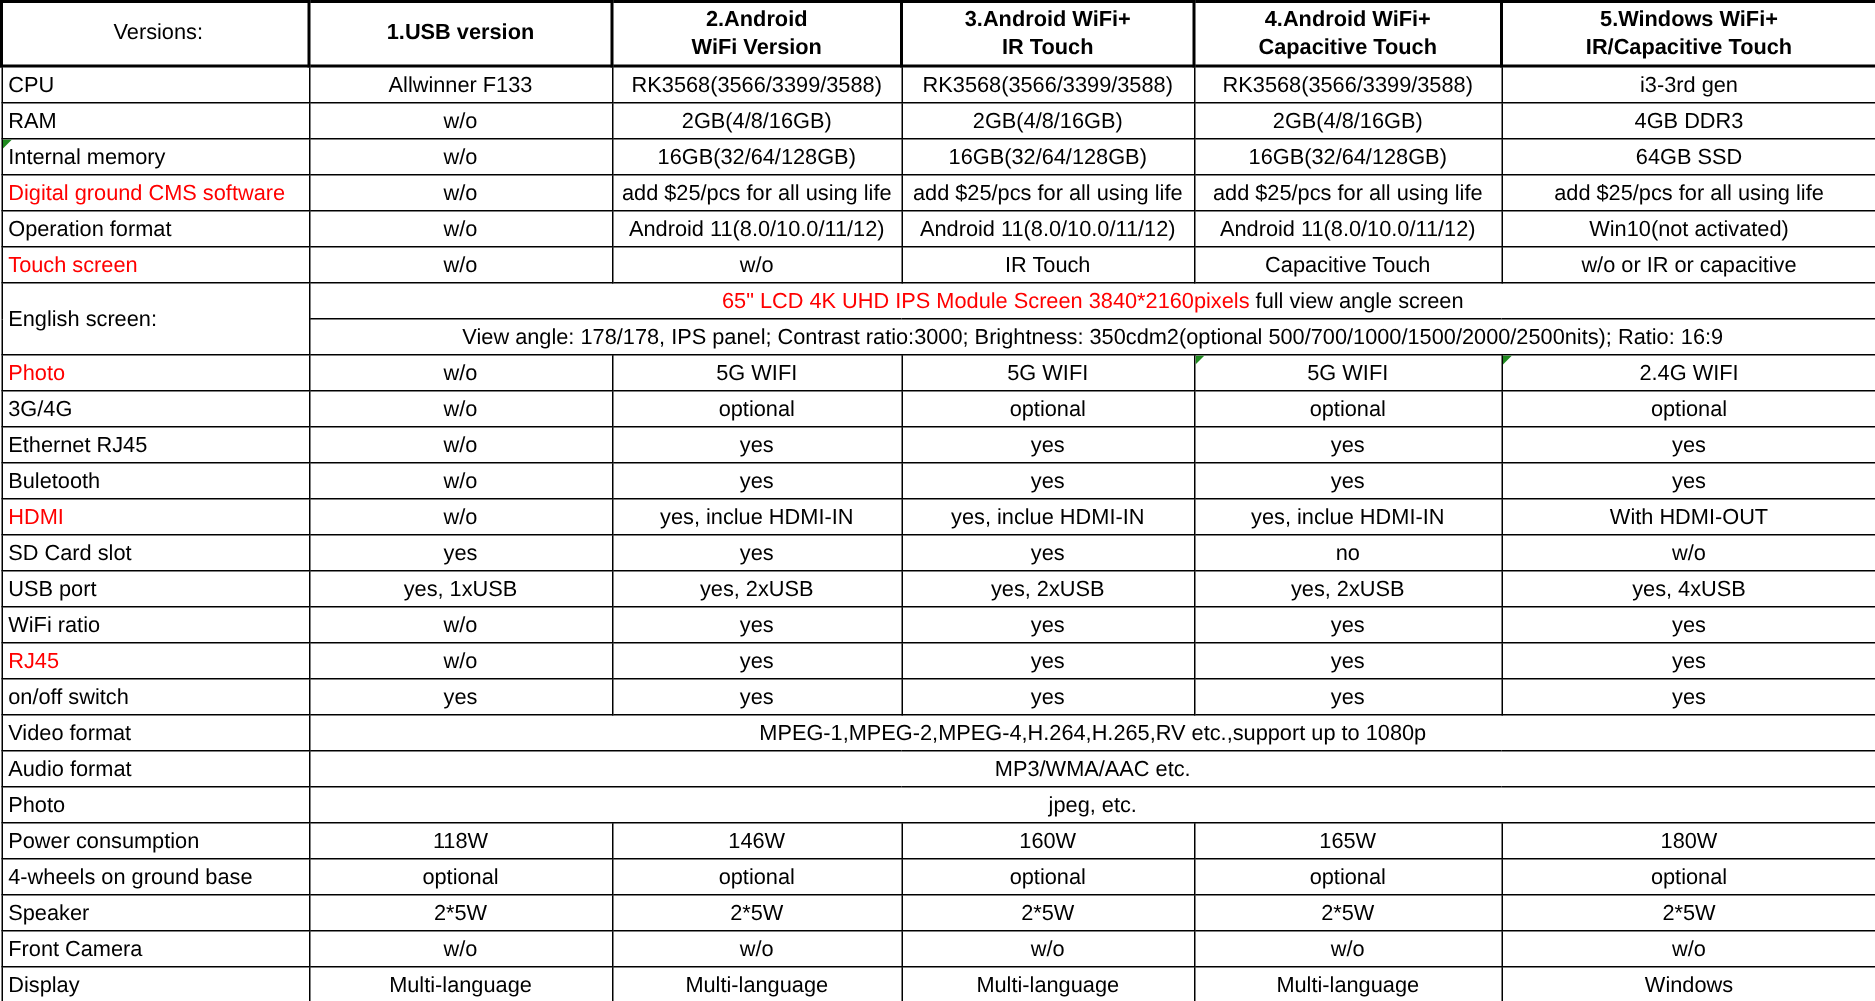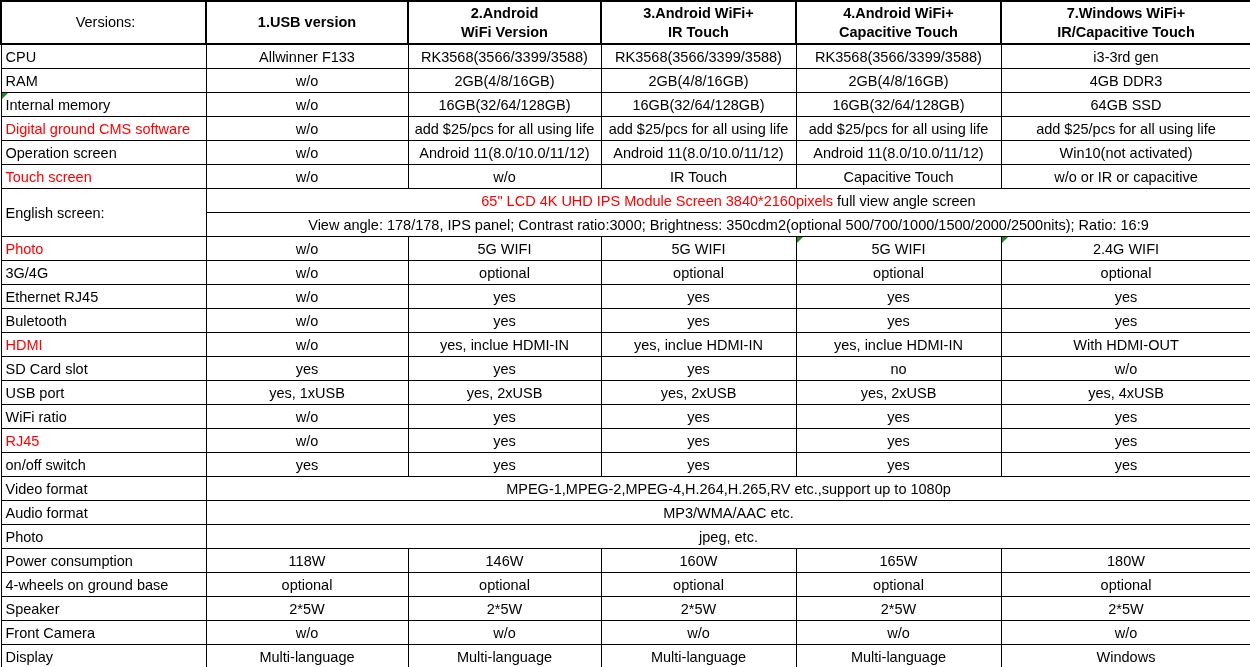--- a/index.html
+++ b/index.html
@@ -74,21 +74,21 @@
   <thead>
     <tr>
       <th class="corner">Versions:</th>
       <th>1.USB version</th>
       <th>2.Android
 WiFi Version</th>
       <th>3.Android WiFi+
 IR Touch</th>
       <th>4.Android WiFi+
 Capacitive Touch</th>
-      <th>7.Windows WiFi+
+      <th>5.Windows WiFi+
 IR/Capacitive Touch</th>
     </tr>
   </thead>
   <tbody>
       <tr>
         <td class="lbl">
           <div class="clip">CPU</div>
         </td>
         <td class="val">
           <div class="clip">Allwinner F133</div>
@@ -162,21 +162,21 @@
         </td>
         <td class="val">
           <div class="clip">add $25/pcs for all using life</div>
         </td>
         <td class="val">
           <div class="clip">add $25/pcs for all using life</div>
         </td>
       </tr>
       <tr>
         <td class="lbl">
-          <div class="clip">Operation screen</div>
+          <div class="clip">Operation format</div>
         </td>
         <td class="val">
           <div class="clip">w/o</div>
         </td>
         <td class="val">
           <div class="clip">Android 11(8.0/10.0/11/12)</div>
         </td>
         <td class="val">
           <div class="clip">Android 11(8.0/10.0/11/12)</div>
         </td>

